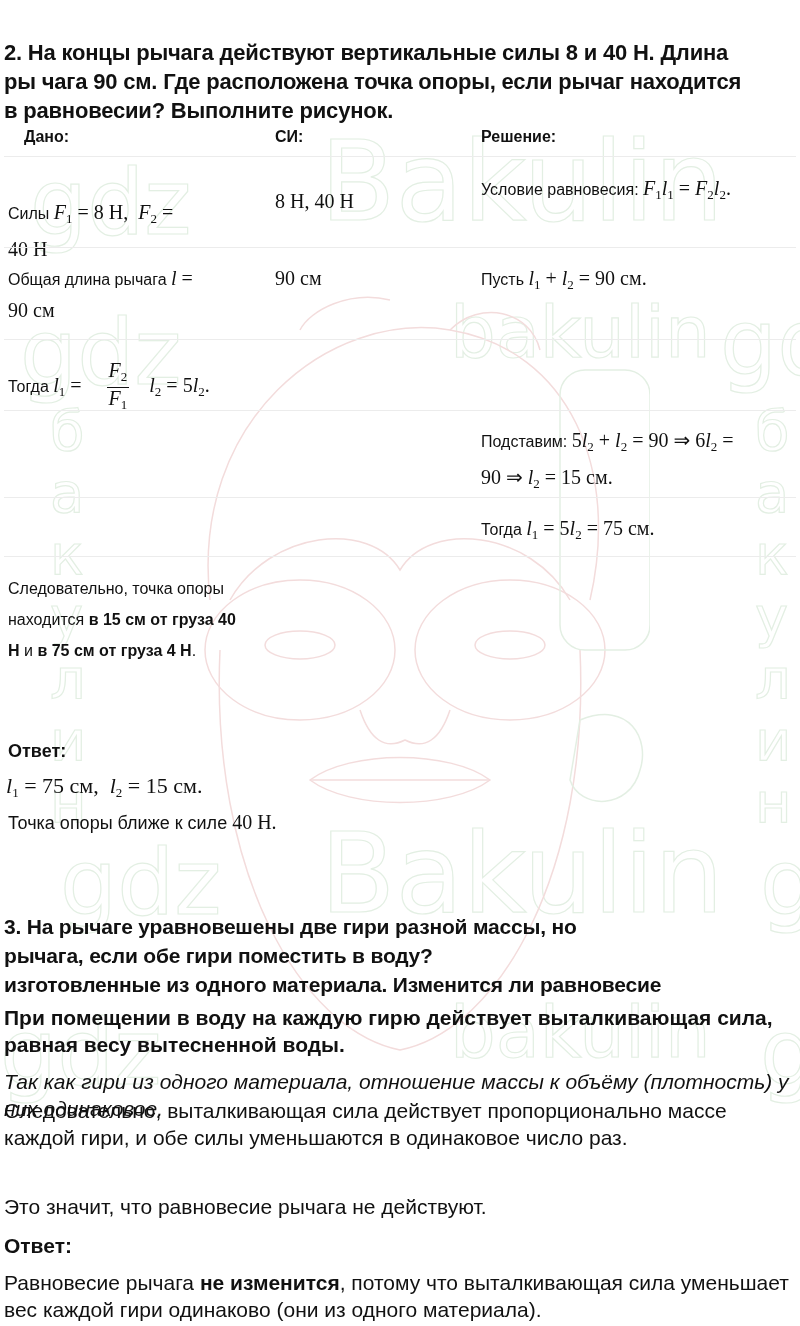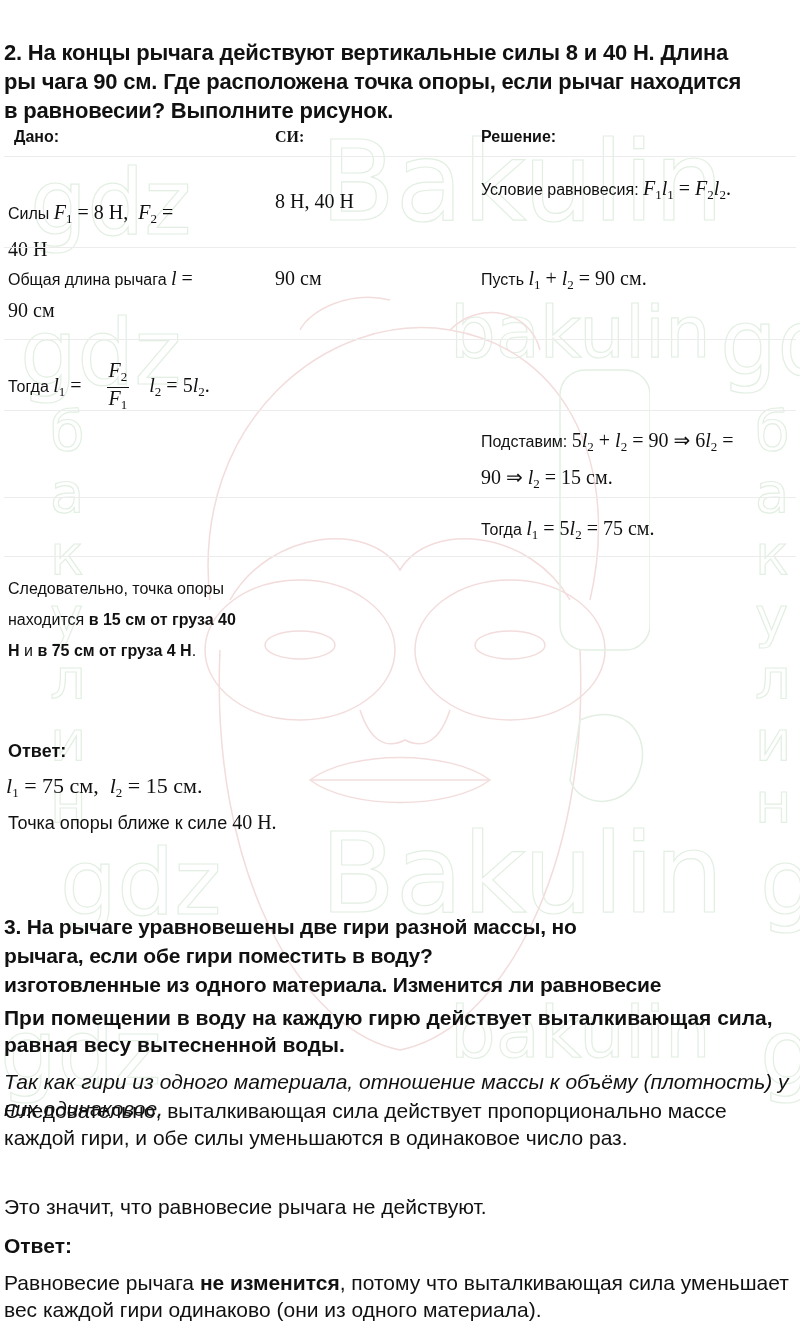--- a/index.html
+++ b/index.html
@@ -80,22 +80,22 @@
   </svg>
 </div>
 
 <section>
   <div class="task-title" style="top:38px;">
     <div>2. На концы рычага действуют вертикальные силы 8 и 40 Н. Длина</div>
     <div>ры чага 90 см. Где расположена точка опоры, если рычаг находится</div>
     <div>в равновесии? Выполните рисунок.</div>
   </div>
 
-  <div class="colhead" style="left:14px;text-align:center;">Дано:</div>
-  <div class="colhead" style="left:275px;font-family:Liberation Serif, serif;">СИ:</div>
+  <div class="colhead" style="left:24px;text-align:center;">Дано:</div>
+  <div class="colhead" style="left:275px;">СИ:</div>
   <div class="colhead" style="left:481px;">Решение:</div>
   <div class="sep" style="top:156px;"></div>
 
   <div class="cell" style="left:8px;top:173px;width:240px;margin-top:24px;">
     <span>Силы</span>
     <span class="math"><i>F</i><sub>1</sub> = 8 Н, &nbsp;<i>F</i><sub>2</sub> =<br>40 Н</span>
   </div>
   <div class="cell math" style="left:275px;top:186px;">8 Н, 40 Н</div>
   <div class="cell" style="left:481px;top:173px;">
     <span>Условие равновесия:</span>

